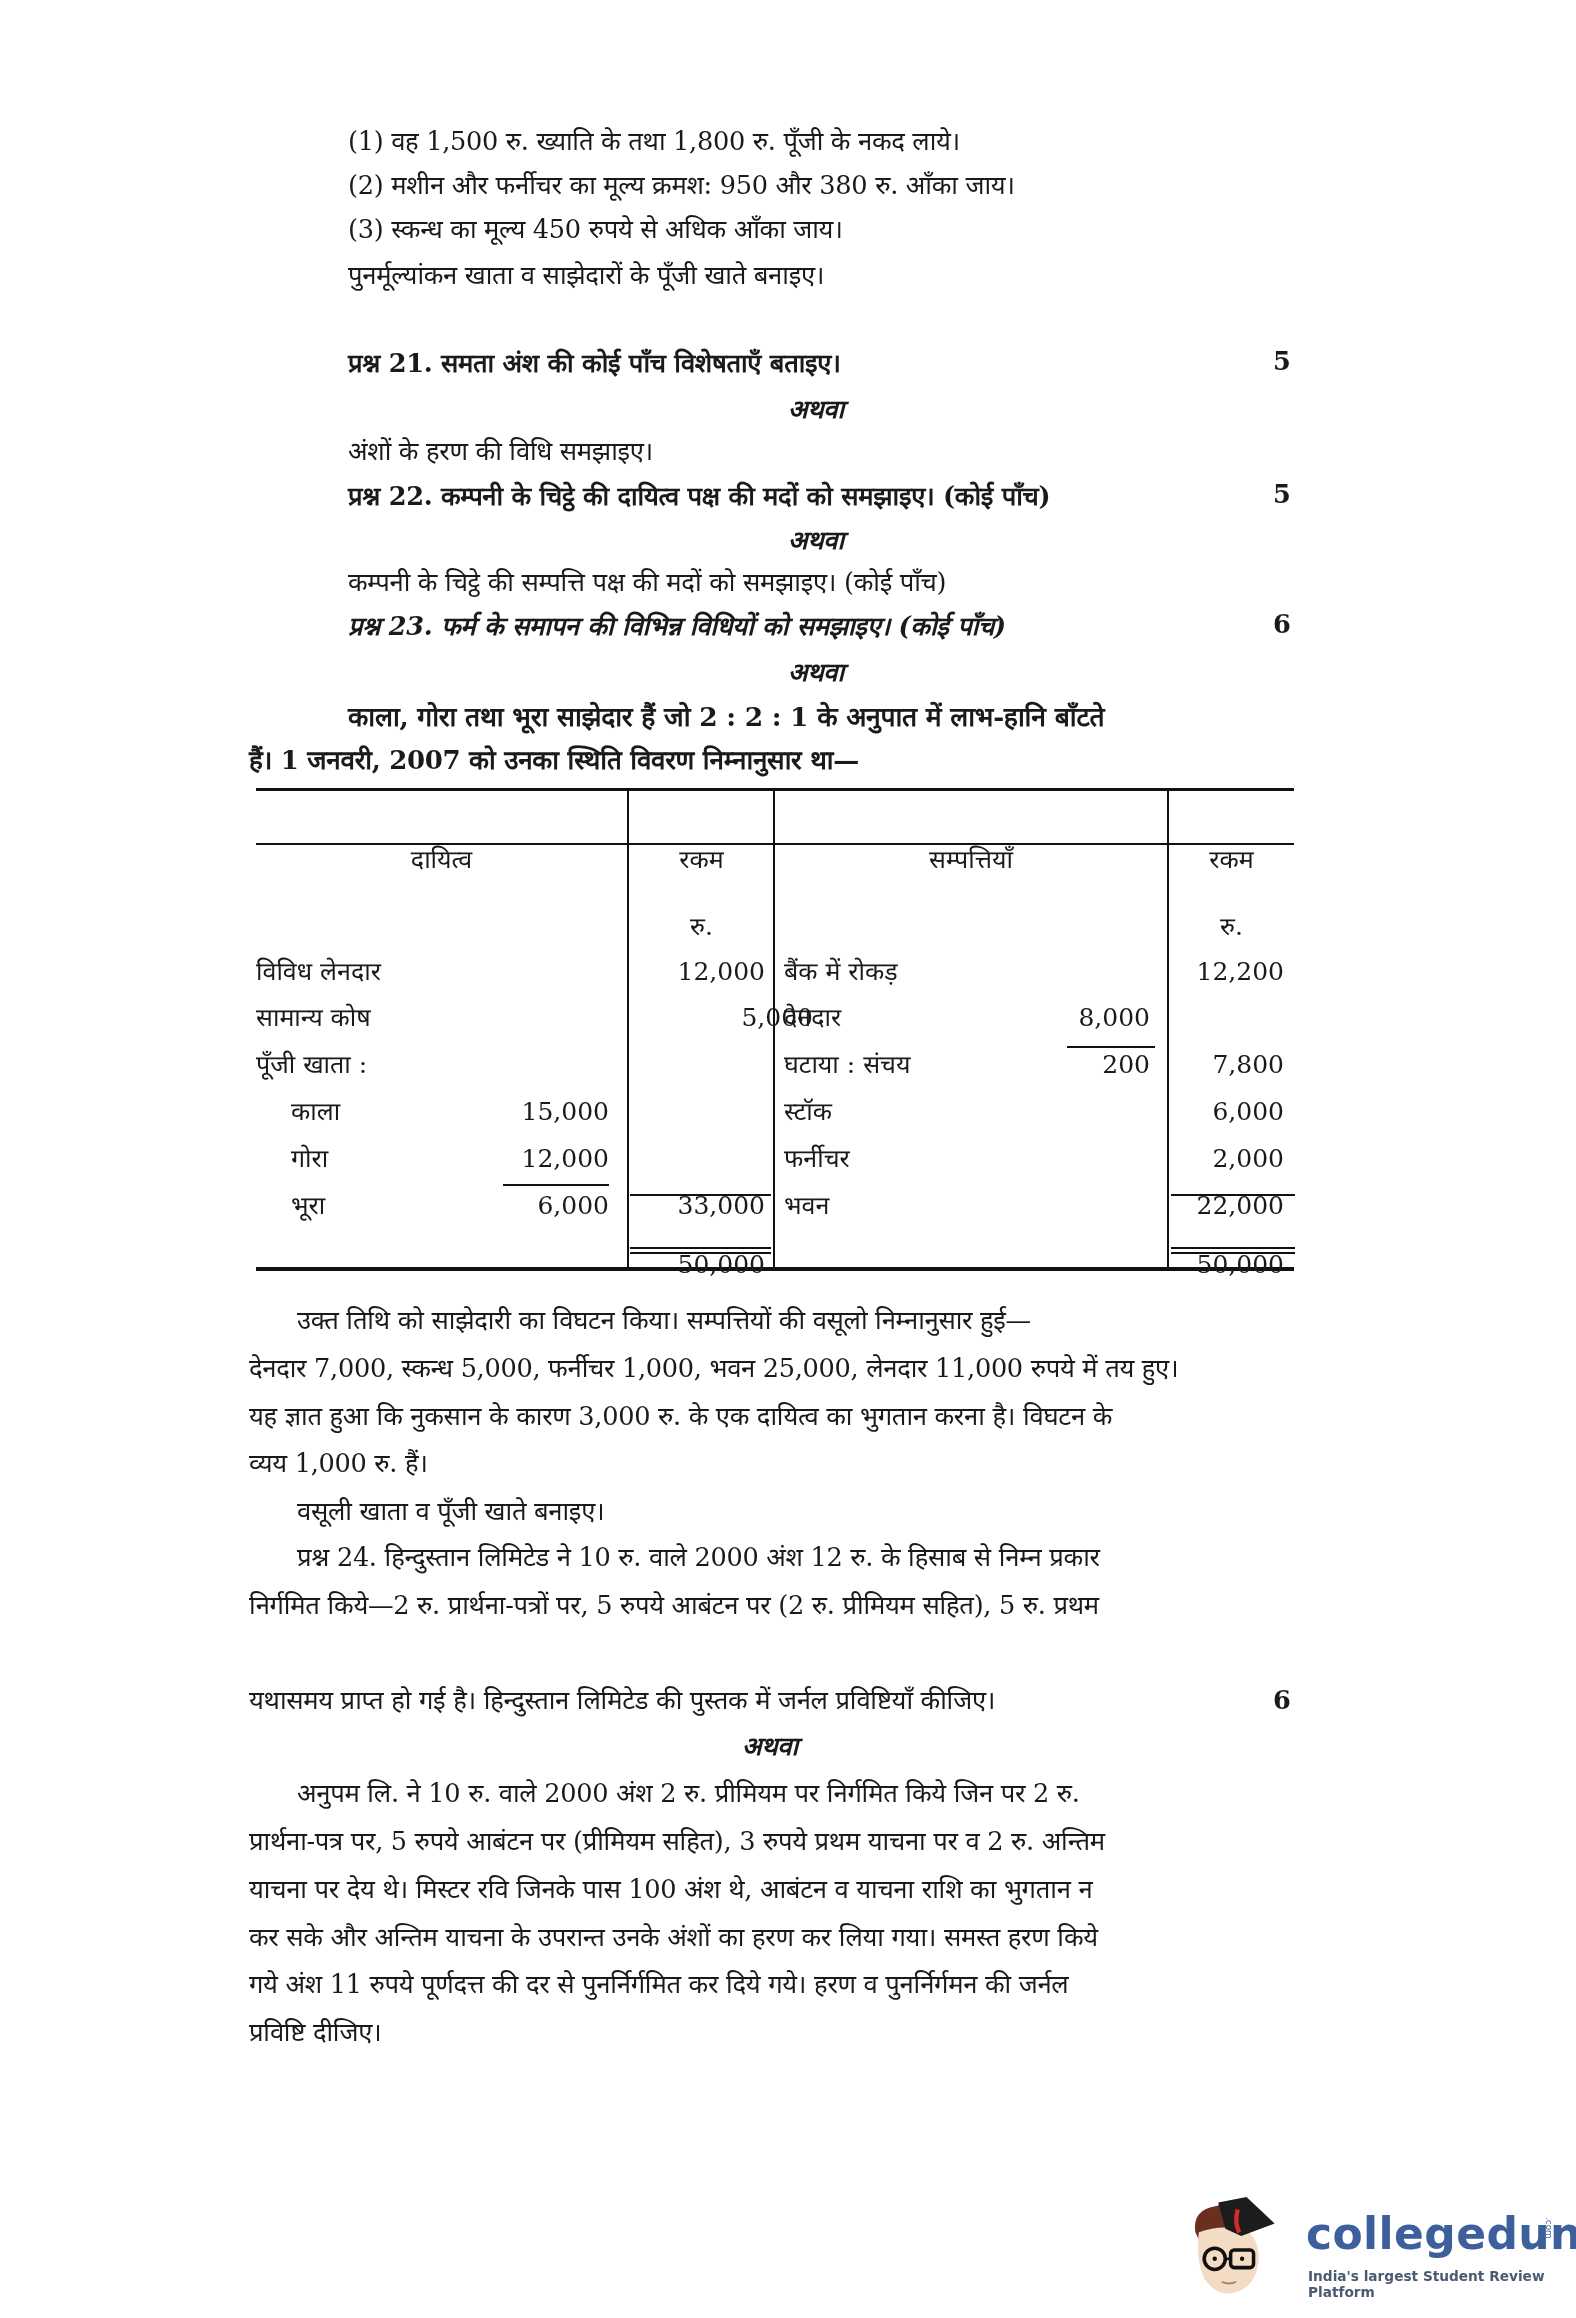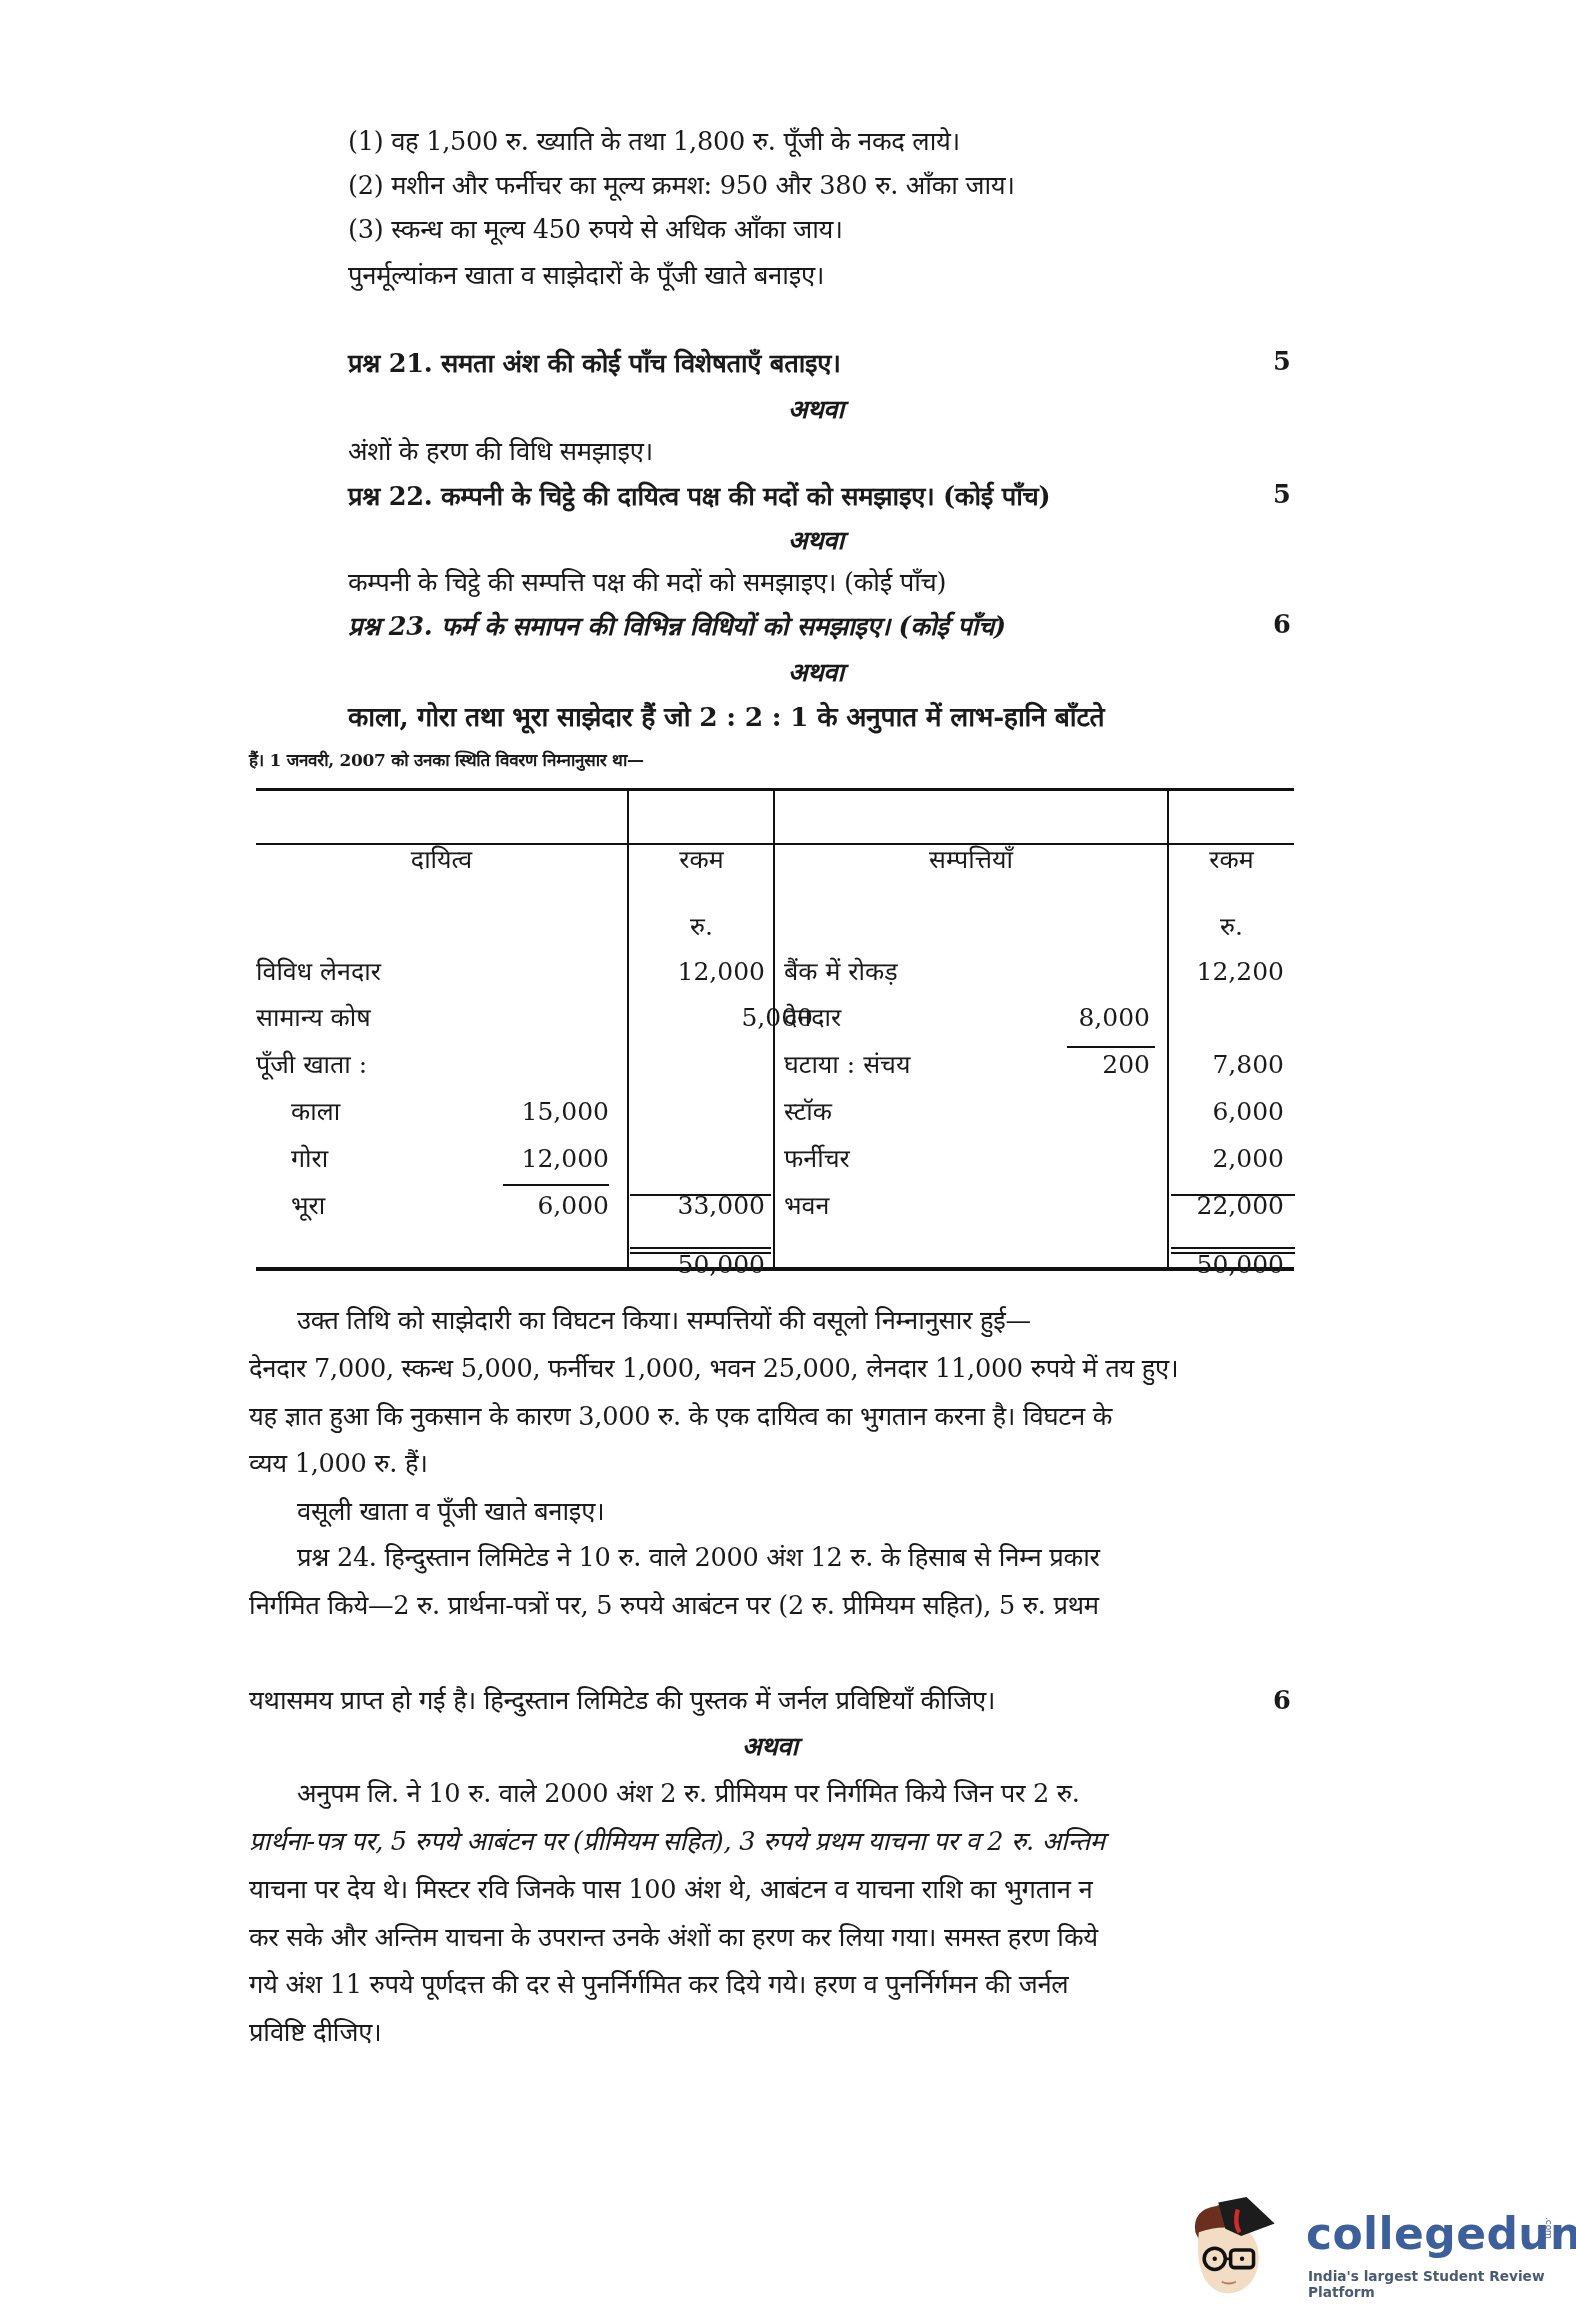--- a/index.html
+++ b/index.html
@@ -49,21 +49,21 @@
 
   <div class="line bold" style="left:348px; top:479px;">प्रश्न 22. कम्पनी के चिट्ठे की दायित्व पक्ष की मदों को समझाइए। (कोई पाँच)</div>
   <div class="marks" style="left:1273px; top:479px;">5</div>
   <div class="line italic-center" style="left:348px; width:936px; top:523px;">अथवा</div>
   <div class="line" style="left:348px; top:565px;">कम्पनी के चिट्ठे की सम्पत्ति पक्ष की मदों को समझाइए। (कोई पाँच)</div>
 
   <div class="line bold" style="left:348px; top:609px;font-style:italic;">प्रश्न 23. फर्म के समापन की विभिन्न विधियों को समझाइए। (कोई पाँच)</div>
   <div class="marks" style="left:1273px; top:609px;">6</div>
   <div class="line italic-center" style="left:348px; width:936px; top:655px;">अथवा</div>
   <div class="line bold" style="left:348px; top:699px; font-size:26.5px;">काला, गोरा तथा भूरा साझेदार हैं जो 2 : 2 : 1 के अनुपात में लाभ-हानि बाँटते</div>
-  <div class="line bold" style="left:249px; top:743px; font-size:17px;">हैं। 1 जनवरी, 2007 को उनका स्थिति विवरण निम्नानुसार था—</div>
+  <div class="line bold" style="left:249px; top:743px; font-size:26px;">हैं। 1 जनवरी, 2007 को उनका स्थिति विवरण निम्नानुसार था—</div>
 
   <div class="bs">
 
     <div class="hline" style="left:0; top:0; width:1038px; height:2.6px;"></div>
     <div class="hline" style="left:0; top:55px; width:1038px; height:1.8px;"></div>
     <div class="hline" style="left:0; top:479px; width:1038px; height:3.5px;"></div>
 
     <div class="vline" style="left:371px; top:0; height:481px;"></div>
     <div class="vline" style="left:517px; top:0; height:481px;"></div>
     <div class="vline" style="left:911px; top:0; height:481px;"></div>
@@ -132,21 +132,21 @@
   <div class="line" style="left:249px; top:1446px;">व्यय 1,000 रु. हैं।</div>
   <div class="line" style="left:297px; top:1494px;">वसूली खाता व पूँजी खाते बनाइए।</div>
 
   <div class="line" style="left:297px; top:1540px;">प्रश्न 24. हिन्दुस्तान लिमिटेड ने 10 रु. वाले 2000 अंश 12 रु. के हिसाब से निम्न प्रकार</div>
   <div class="line" style="left:249px; top:1588px;">निर्गमित किये—2 रु. प्रार्थना-पत्रों पर, 5 रुपये आबंटन पर (2 रु. प्रीमियम सहित), 5 रु. प्रथम</div>
   <div class="line" style="left:249px; top:1683px;">यथासमय प्राप्त हो गई है। हिन्दुस्तान लिमिटेड की पुस्तक में जर्नल प्रविष्टियाँ कीजिए।</div>
   <div class="marks" style="left:1273px; top:1683px; line-height:35px;">6</div>
   <div class="line italic-center" style="left:249px; width:1042px; top:1729px;">अथवा</div>
 
   <div class="line" style="left:297px; top:1776px;">अनुपम लि. ने 10 रु. वाले 2000 अंश 2 रु. प्रीमियम पर निर्गमित किये जिन पर 2 रु.</div>
-  <div class="line" style="left:249px; top:1824px;font-style:italic;">प्रार्थना-पत्र पर, 5 रुपये आबंटन पर (प्रीमियम सहित), 3 रुपये प्रथम याचना पर व 2 रु. अन्तिम</div>
+  <div class="line" style="left:249px; top:1824px;">प्रार्थना-पत्र पर, 5 रुपये आबंटन पर (प्रीमियम सहित), 3 रुपये प्रथम याचना पर व 2 रु. अन्तिम</div>
   <div class="line" style="left:249px; top:1872px;">याचना पर देय थे। मिस्टर रवि जिनके पास 100 अंश थे, आबंटन व याचना राशि का भुगतान न</div>
   <div class="line" style="left:249px; top:1920px;">कर सके और अन्तिम याचना के उपरान्त उनके अंशों का हरण कर लिया गया। समस्त हरण किये</div>
   <div class="line" style="left:249px; top:1967px;">गये अंश 11 रुपये पूर्णदत्त की दर से पुनर्निर्गमित कर दिये गये। हरण व पुनर्निर्गमन की जर्नल</div>
   <div class="line" style="left:249px; top:2015px;">प्रविष्टि दीजिए।</div>
 
   <div class="logo">
     <svg class="face" viewBox="0 0 110 120">
 
       <path d="M14 40 Q10 14 38 10 Q54 2 66 18 L60 40 Q40 30 18 48 Z" fill="#6b2f1f"></path>
 

